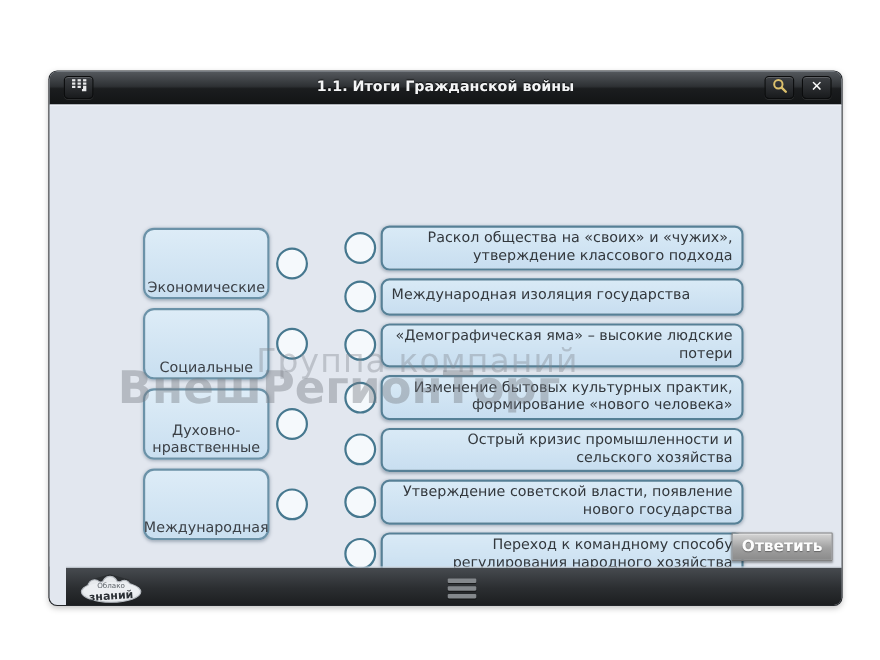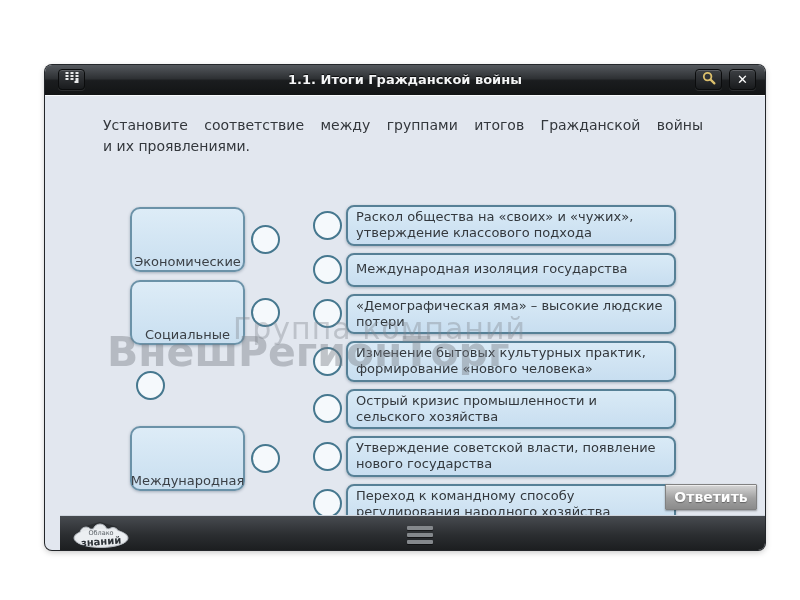--- a/index.html
+++ b/index.html
@@ -66,21 +66,21 @@
     box-shadow:0 1px 3px rgba(70,90,110,.40); cursor:pointer;
   }
   .circle {
     width:25px; height:25px; border-radius:50%;
     border:2px solid #46788f; background:#f5f9fc;
     margin-left:6px; cursor:pointer; flex:none;
   }
 
   .right-col {
     position:absolute; left:268px; top:110px;
-    display:flex; flex-direction:column; gap:7px;
+    display:flex; flex-direction:column; gap:7px;text-align:right;
   }
   .right-row { display:flex; align-items:center; }
   .right-row .circle { margin:0 4px 0 0; }
   .ans-box {
     width:330px; min-height:34px; box-sizing:border-box;
     background:linear-gradient(#d9eaf6,#c8def0);
     border:2px solid #568096; border-radius:8px;
     padding:2px 8px; font-size:13px; line-height:1.25; color:#33383d;
     display:flex; align-items:center;
     box-shadow:0 1px 3px rgba(70,90,110,.40); cursor:pointer;
@@ -162,39 +162,38 @@
           </svg>
         </span>
       </div>
       <div class="tb-btn close-btn">
         <span>✕</span>
       </div>
     </div>
 
     <div class="content">
 
-      <div class="instruction">
-        <span class="instr-l1">Установите соответствие между группами итогов Гражданской войны</span>
-        <span class="instr-l2">и их проявлениями.</span>
-      </div>
 
       <div class="left-col">
         <div class="left-row">
           <div class="cat-box">
             <span>Экономические</span>
           </div>
           <div class="circle"></div>
         </div>
         <div class="left-row">
           <div class="cat-box">
             <span>Социальные</span>
           </div>
           <div class="circle"></div>
         </div>
         <div class="left-row">
+          <div class="cat-box">
+            <span>Духовно-нравственные</span>
+          </div>
           <div class="circle"></div>
         </div>
         <div class="left-row">
           <div class="cat-box">
             <span>Международная</span>
           </div>
           <div class="circle"></div>
         </div>
       </div>
 

